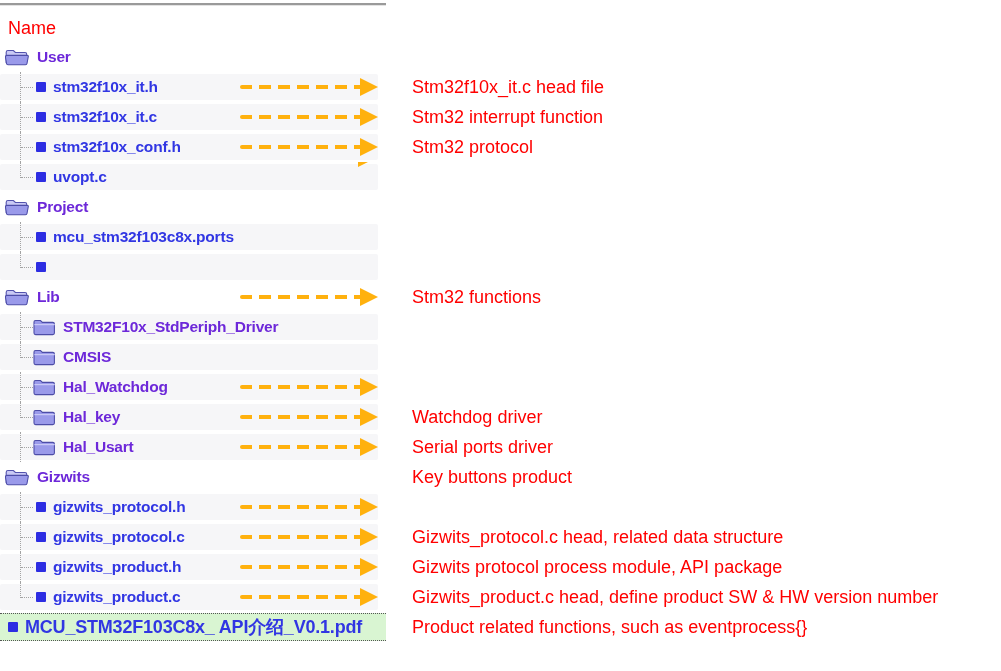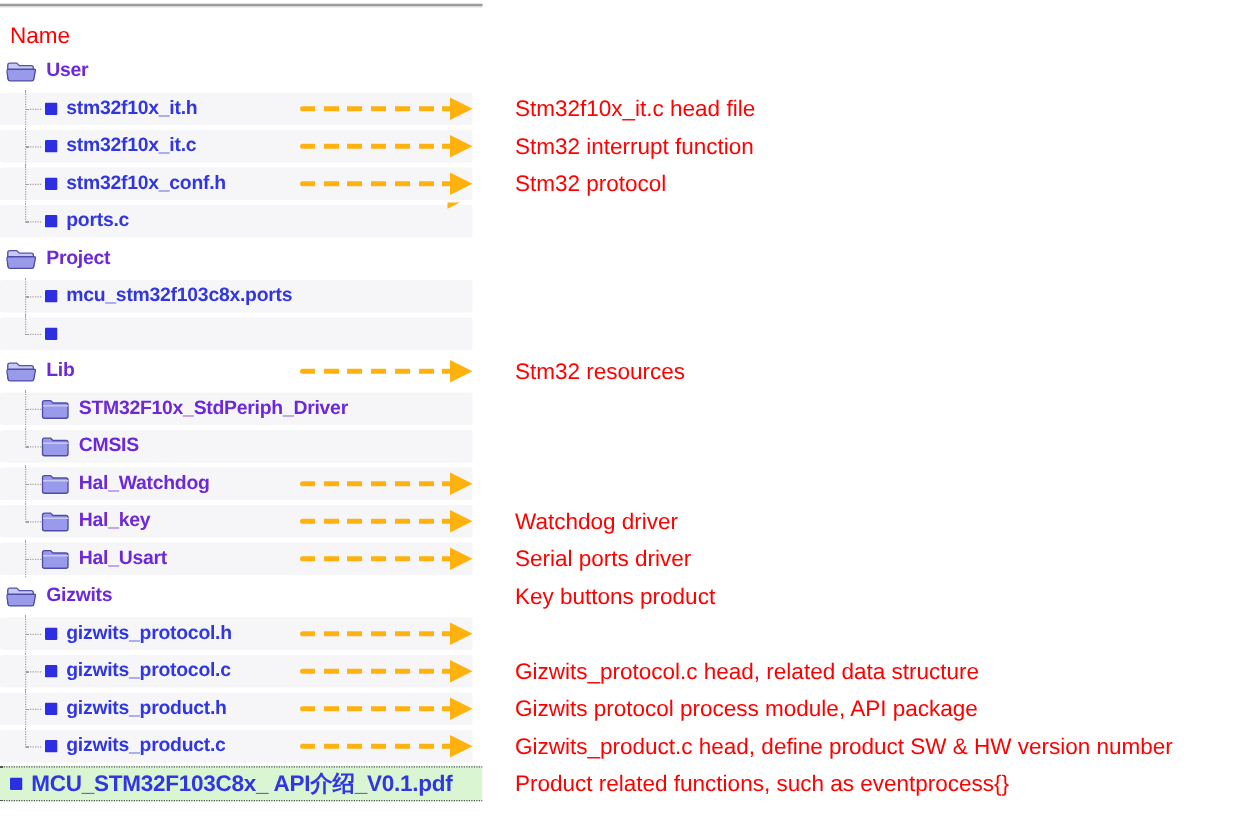--- a/index.html
+++ b/index.html
@@ -128,21 +128,21 @@
           </div>
         </div>
         <div class="row file">
           <div class="stripe"></div>
           <div class="guide-v end"></div>
           <div class="guide-h"></div>
           <div class="content">
             <svg class="icon ind1-file" width="10" height="10" viewBox="0 0 10 10">
     <rect x="0" y="0" width="10" height="10" rx="1" fill="#2d2de2"></rect>
   </svg>
-            <span class="lbl">ports.c</span>
+            <span class="lbl">uvopt.c</span>
           </div>
           <div class="partial-head"></div>
         </div>
         <div class="row folder">
           <div class="content">
             <svg class="icon ind0" width="25" height="19" viewBox="0 0 25 19">
     <path d="M1.2 15 V4.2 q0-1.7 1.7-1.7 h5.5 l2 2 h9.6 q1.7 0 1.7 1.7 v2 H1.2z" fill="#c9c9f5" stroke="#5353ae" stroke-width="1.1"></path>
     <path d="M5.6 7.4 h16.6 q1.3 0 1.1 1.1 l-1.3 7 q-0.2 1.2-1.5 1.2 H3 q-1.3 0-1.5-1.2 l-1-6 q-0.3-2.1 1.6-2.1z" fill="#9a9aea" stroke="#4d4da8" stroke-width="1.1"></path>
   </svg>
             <span class="lbl">Project</span>
@@ -331,21 +331,21 @@
   </svg>
             <span class="lbl">MCU_STM32F103C8x_ API介绍_V0.1.pdf</span>
           </div>
         </div>
       </div>
   </div>
   <div id="annotations">
       <div class="ann" style="top: 72px;">Stm32f10x_it.c head file</div>
       <div class="ann" style="top: 102px;">Stm32 interrupt function</div>
       <div class="ann" style="top: 132px;">Stm32 protocol</div>
-      <div class="ann" style="top: 282px;">Stm32 resources</div>
+      <div class="ann" style="top: 282px;">Stm32 functions</div>
       <div class="ann" style="top: 402px;">Watchdog driver</div>
       <div class="ann" style="top: 432px;">Serial ports driver</div>
       <div class="ann" style="top: 462px;">Key buttons product</div>
       <div class="ann" style="top: 522px;">Gizwits_protocol.c head, related data structure</div>
       <div class="ann" style="top: 552px;">Gizwits protocol process module, API package</div>
       <div class="ann" style="top: 582px;">Gizwits_product.c head, define product SW &amp; HW version number</div>
       <div class="ann" style="top: 612px;">Product related functions, such as eventprocess{}</div>
     </div>
 </div>
 

